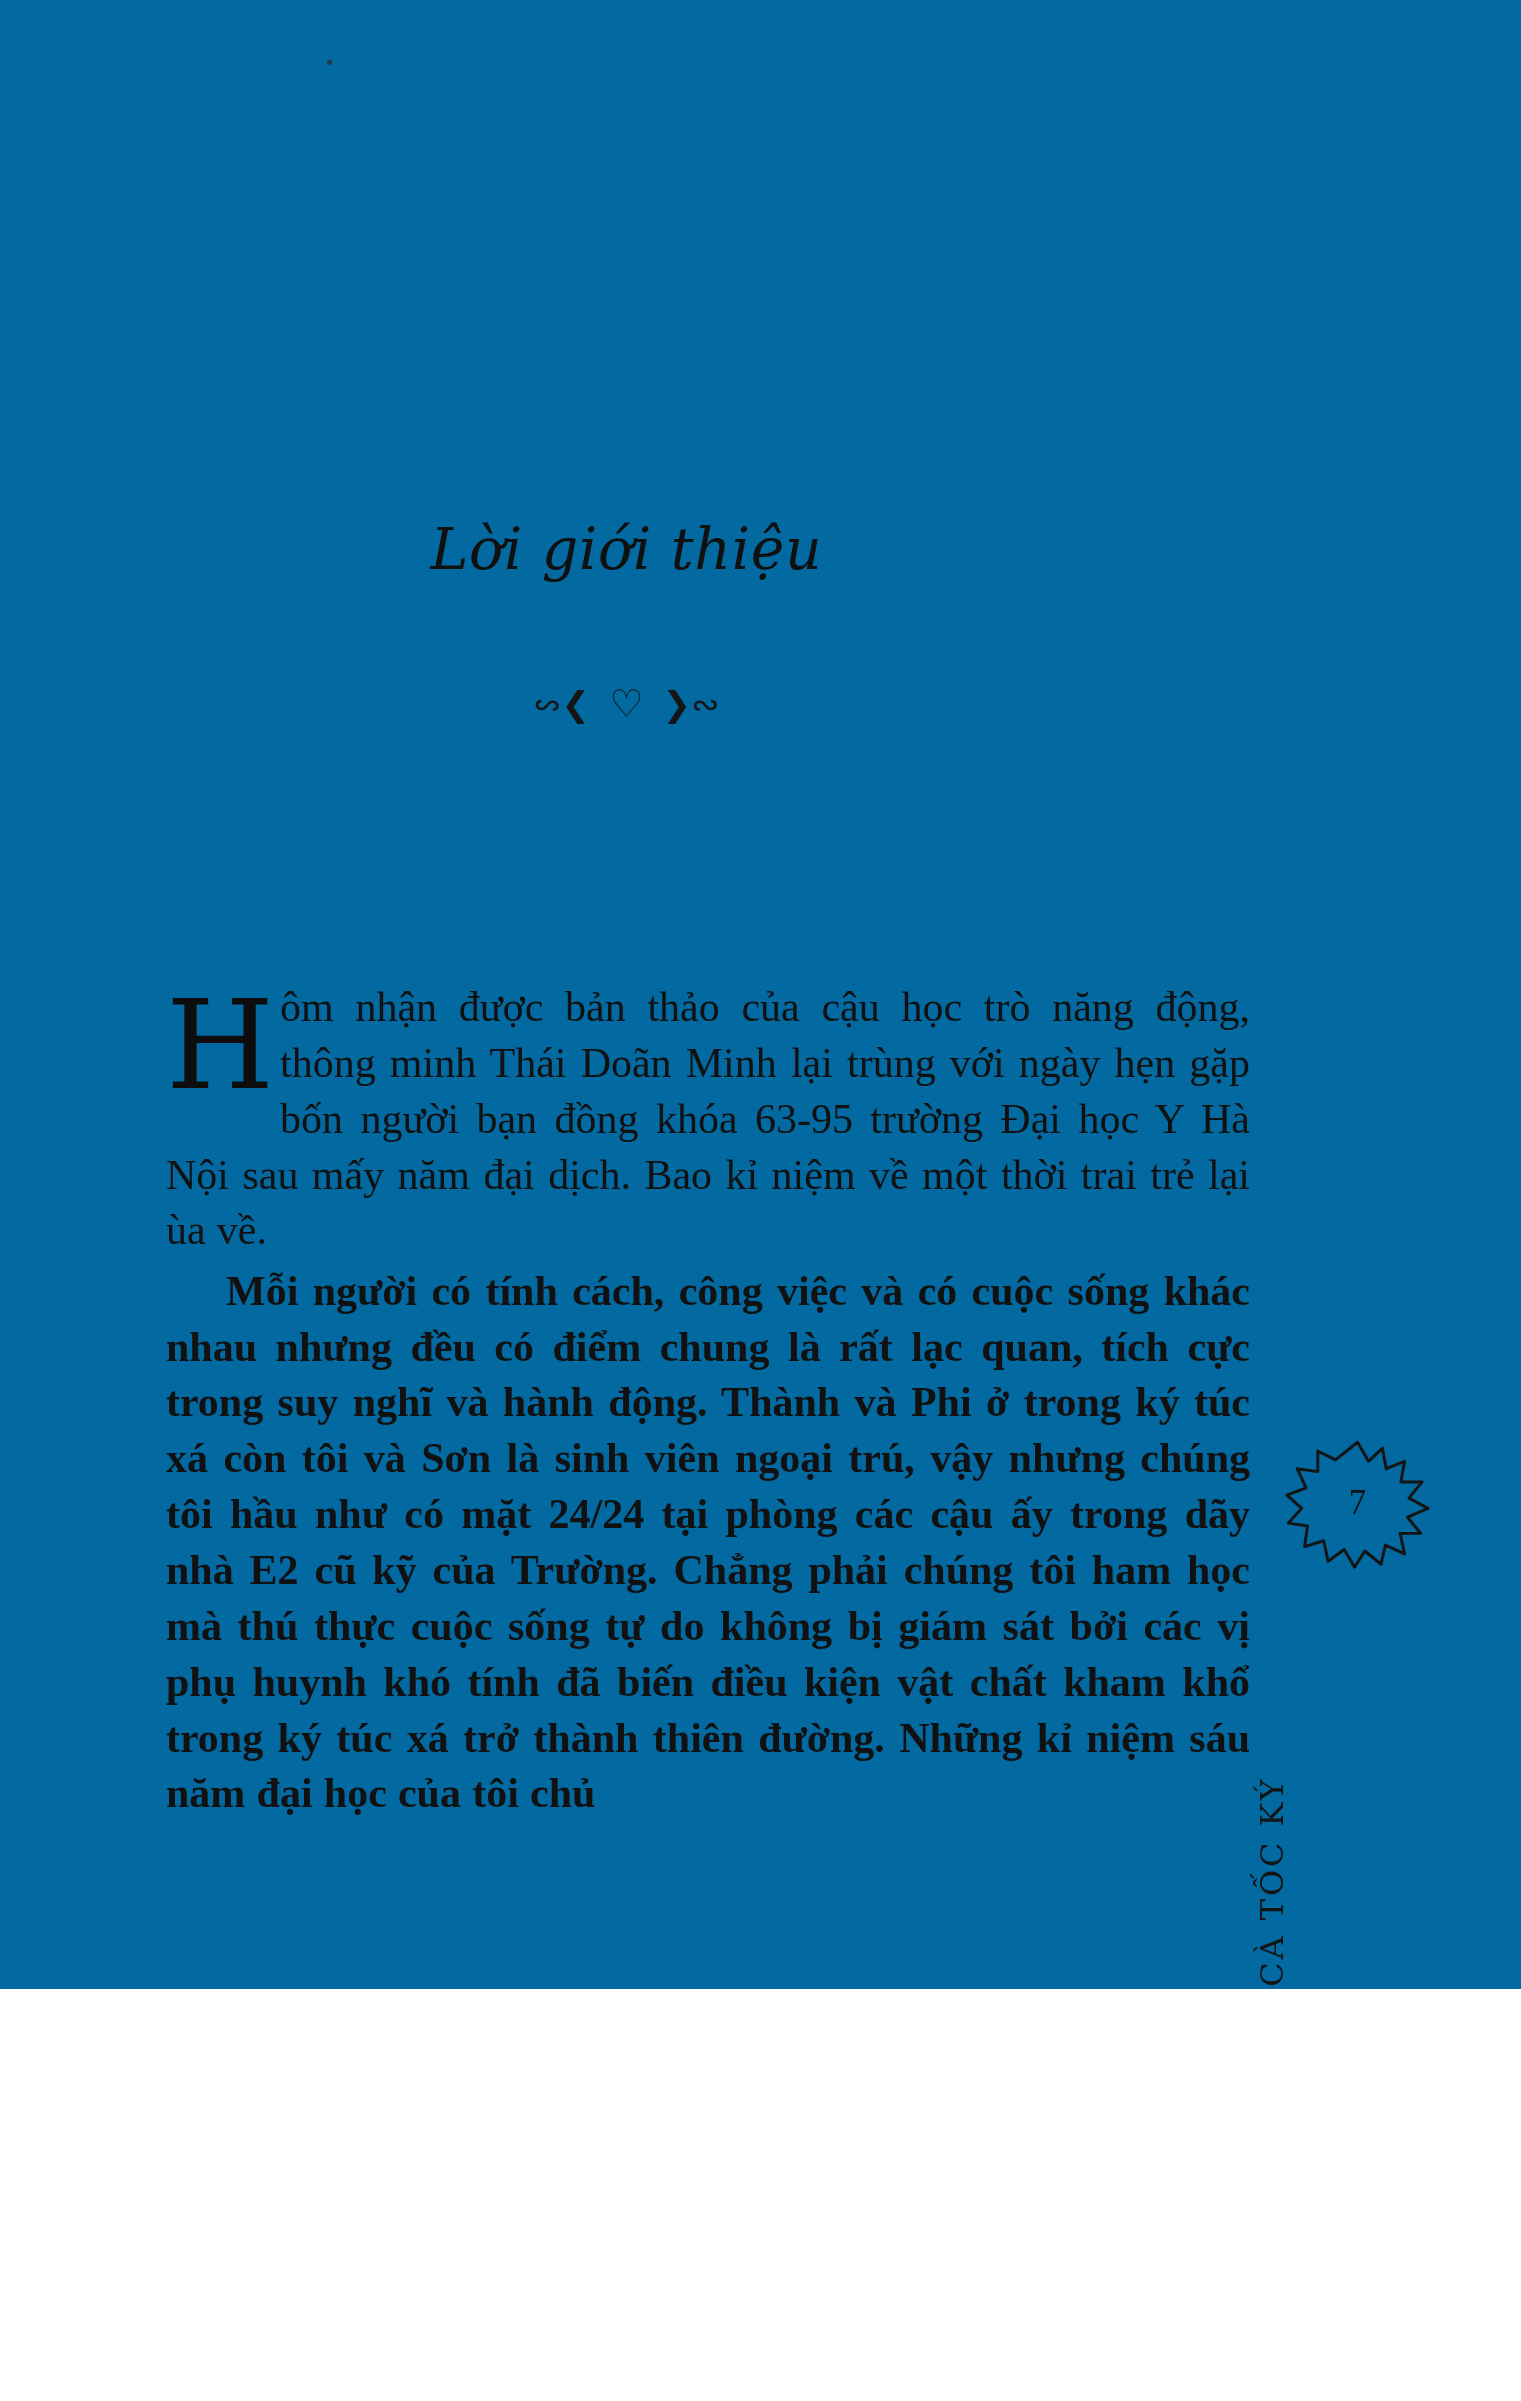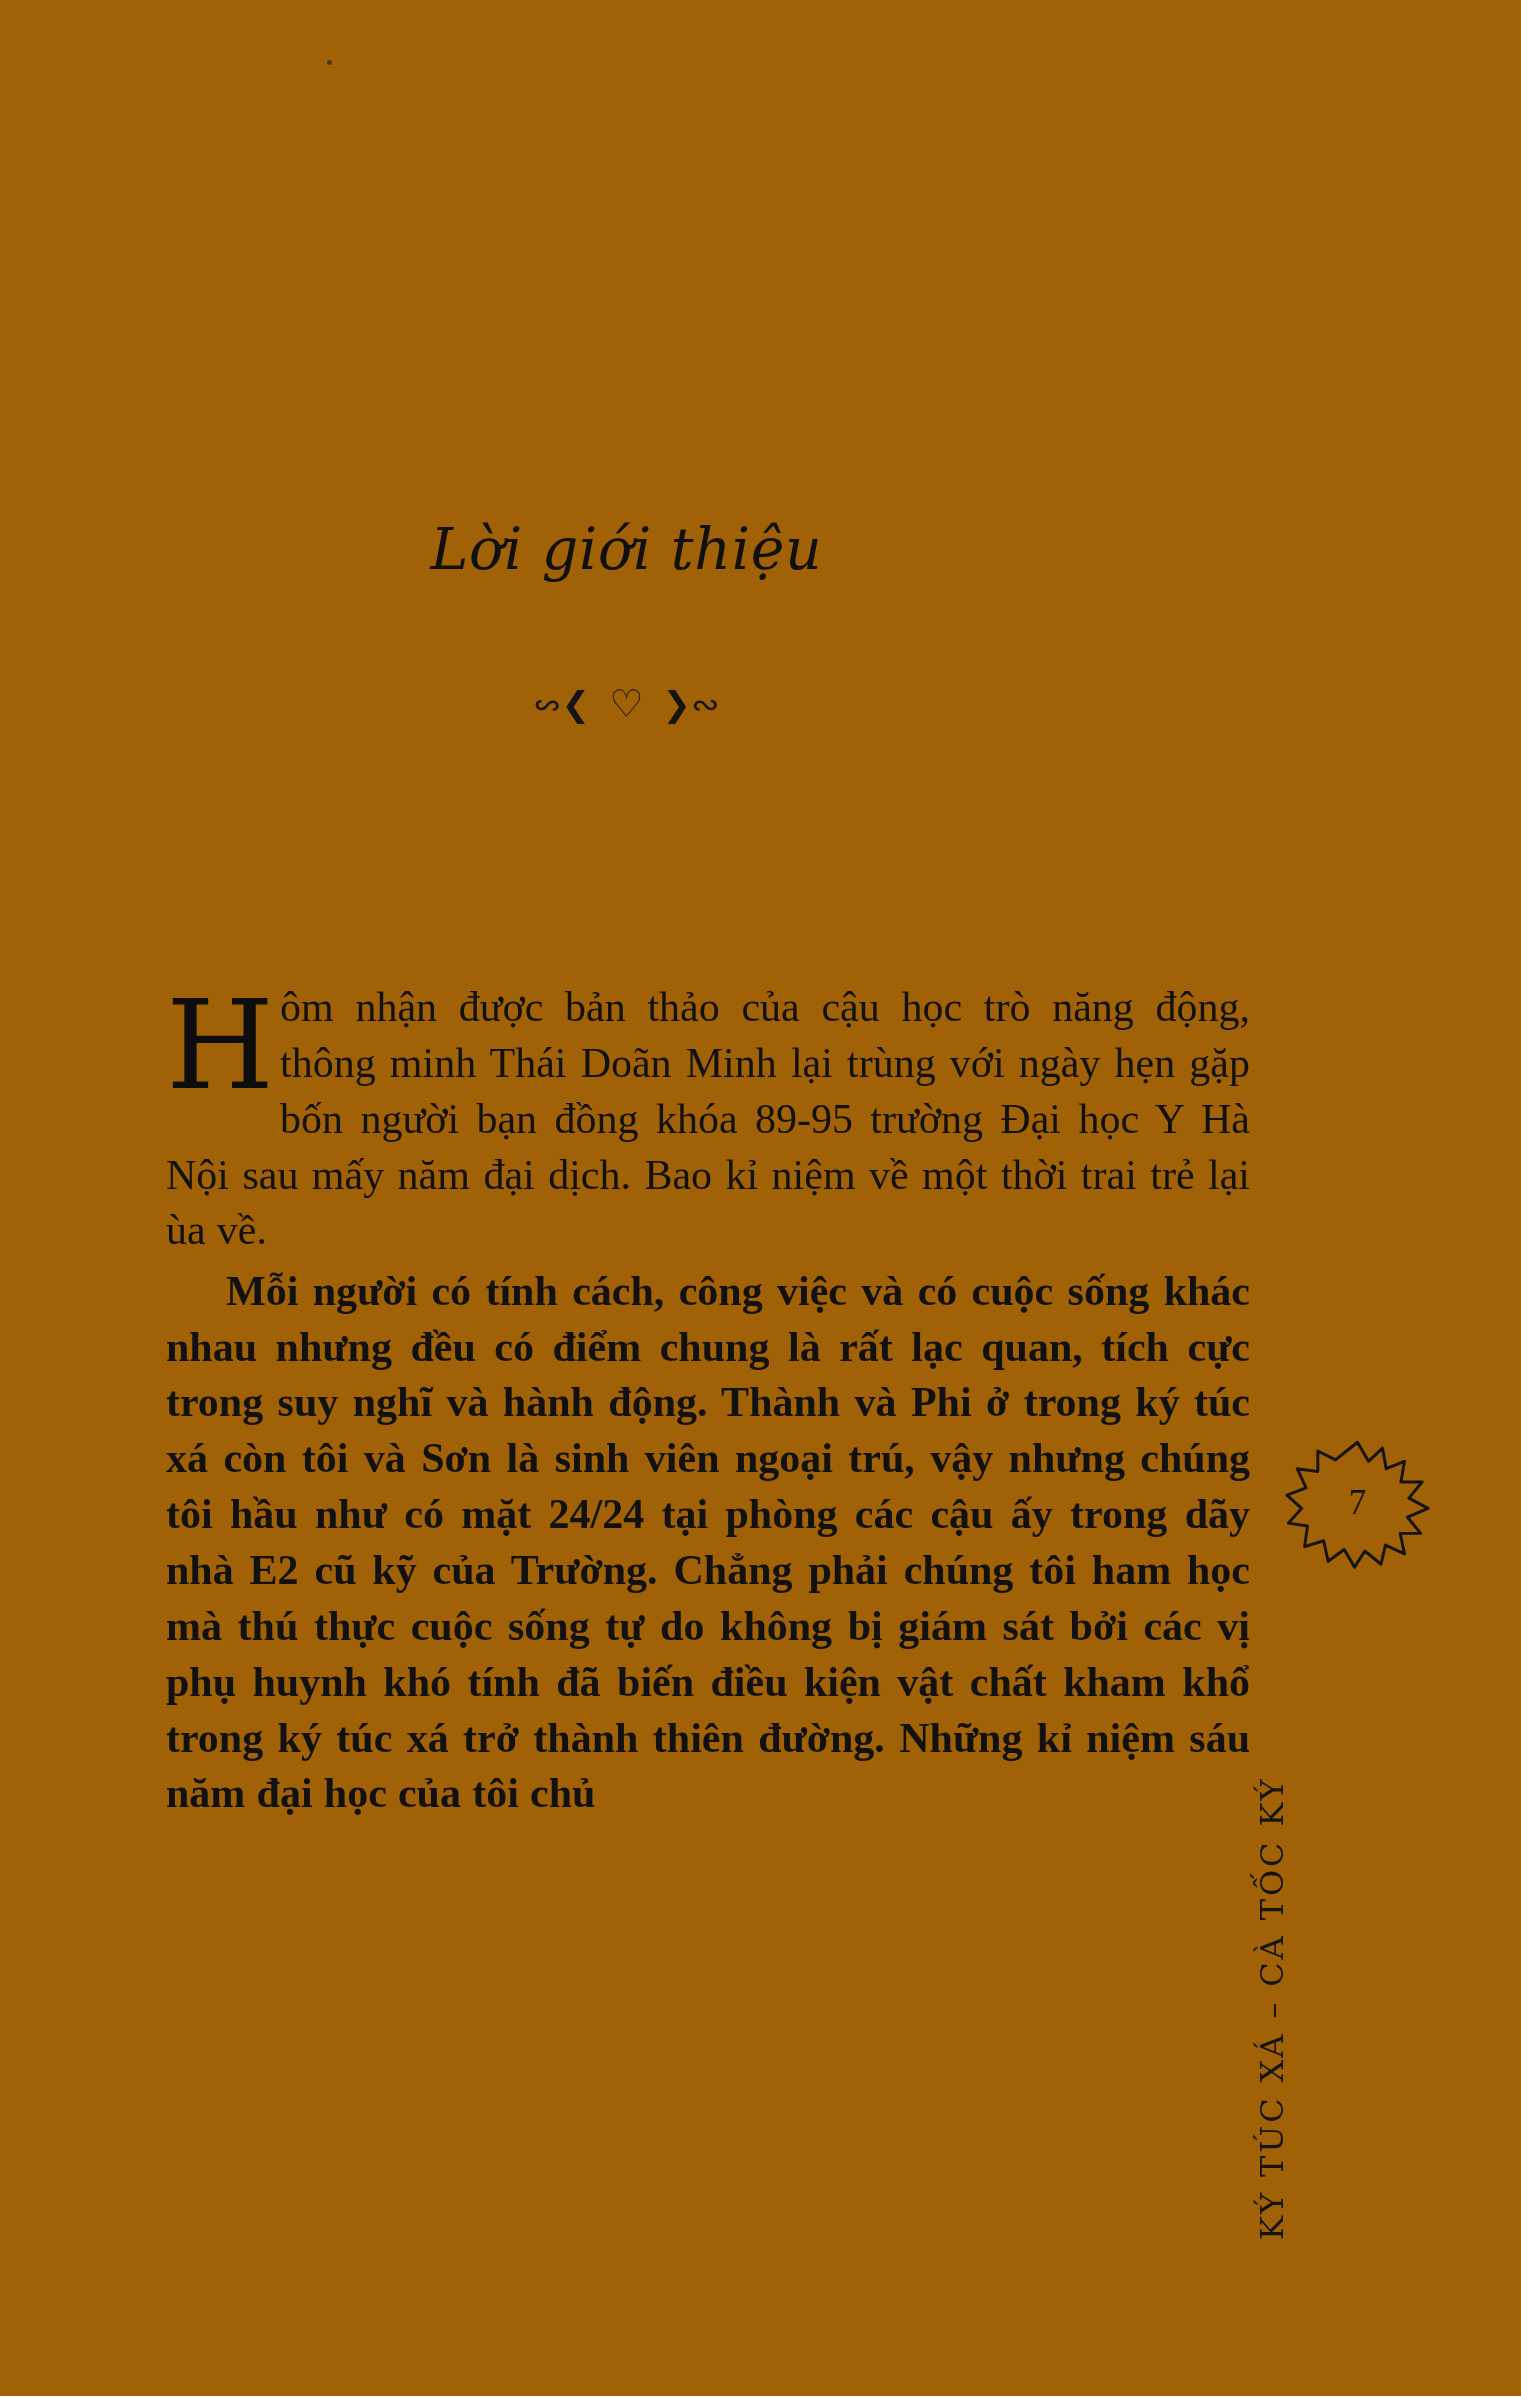--- a/index.html
+++ b/index.html
@@ -3,22 +3,22 @@
 <meta charset="utf-8">
 <style>
   html, body {
     margin: 0;
     padding: 0;
     background: #ffffff;
   }
   .page {
     position: relative;
     width: 1521px;
-    height: 2396px;
-    background: #a16207;
+    height: 1989px;
+    background: #0369a1;
     overflow: hidden;
     font-family: "Liberation Serif", serif;
     color: #111111;
   }
 
   
   .speck {
     position: absolute;
     left: 327px;
     top: 60px;
@@ -157,21 +157,21 @@
 
   <div class="ornament">
     <span class="swirl-left">❯∾</span>
     <span class="heart">♡</span>
     <span class="swirl-right">❯∾</span>
   </div>
 
   <div class="body-col">
     <p class="para first">
       <span class="dropcap">H</span>
-      <span>ôm nhận được bản thảo của cậu học trò năng động, thông minh Thái Doãn Minh lại trùng với ngày hẹn gặp bốn người bạn đồng khóa 89-95 trường Đại học Y Hà Nội sau mấy năm đại dịch. Bao kỉ niệm về một thời trai trẻ lại ùa về.</span>
+      <span>ôm nhận được bản thảo của cậu học trò năng động, thông minh Thái Doãn Minh lại trùng với ngày hẹn gặp bốn người bạn đồng khóa 63-95 trường Đại học Y Hà Nội sau mấy năm đại dịch. Bao kỉ niệm về một thời trai trẻ lại ùa về.</span>
     </p>
     <p class="para indent">Mỗi người có tính cách, công việc và có cuộc sống khác nhau nhưng đều có điểm chung là rất lạc quan, tích cực trong suy nghĩ và hành động. Thành và Phi ở trong ký túc xá còn tôi và Sơn là sinh viên ngoại trú, vậy nhưng chúng tôi hầu như có mặt 24/24 tại phòng các cậu ấy trong dãy nhà E2 cũ kỹ của Trường. Chẳng phải chúng tôi ham học mà thú thực cuộc sống tự do không bị giám sát bởi các vị phụ huynh khó tính đã biến điều kiện vật chất kham khổ trong ký túc xá trở thành thiên đường. Những kỉ niệm sáu năm đại học của tôi chủ</p>
   </div>
 
   <div class="page-burst">
     <svg width="147" height="133" viewBox="0 0 200 180">
       <polygon points="100,8 115,34 134,16 139,44 164,34 159,62 188,62 170,84 196,98 168,110 186,132 158,132 164,160 138,148 132,174 110,156 96,178 82,154 60,170 54,142 28,150 32,122 6,118 24,98 4,80 30,70 18,44 46,48 46,20 70,32" fill="none" stroke="#141414" stroke-width="4" stroke-linejoin="round"></polygon>
     </svg>
     <div class="num">7</div>
   </div>

